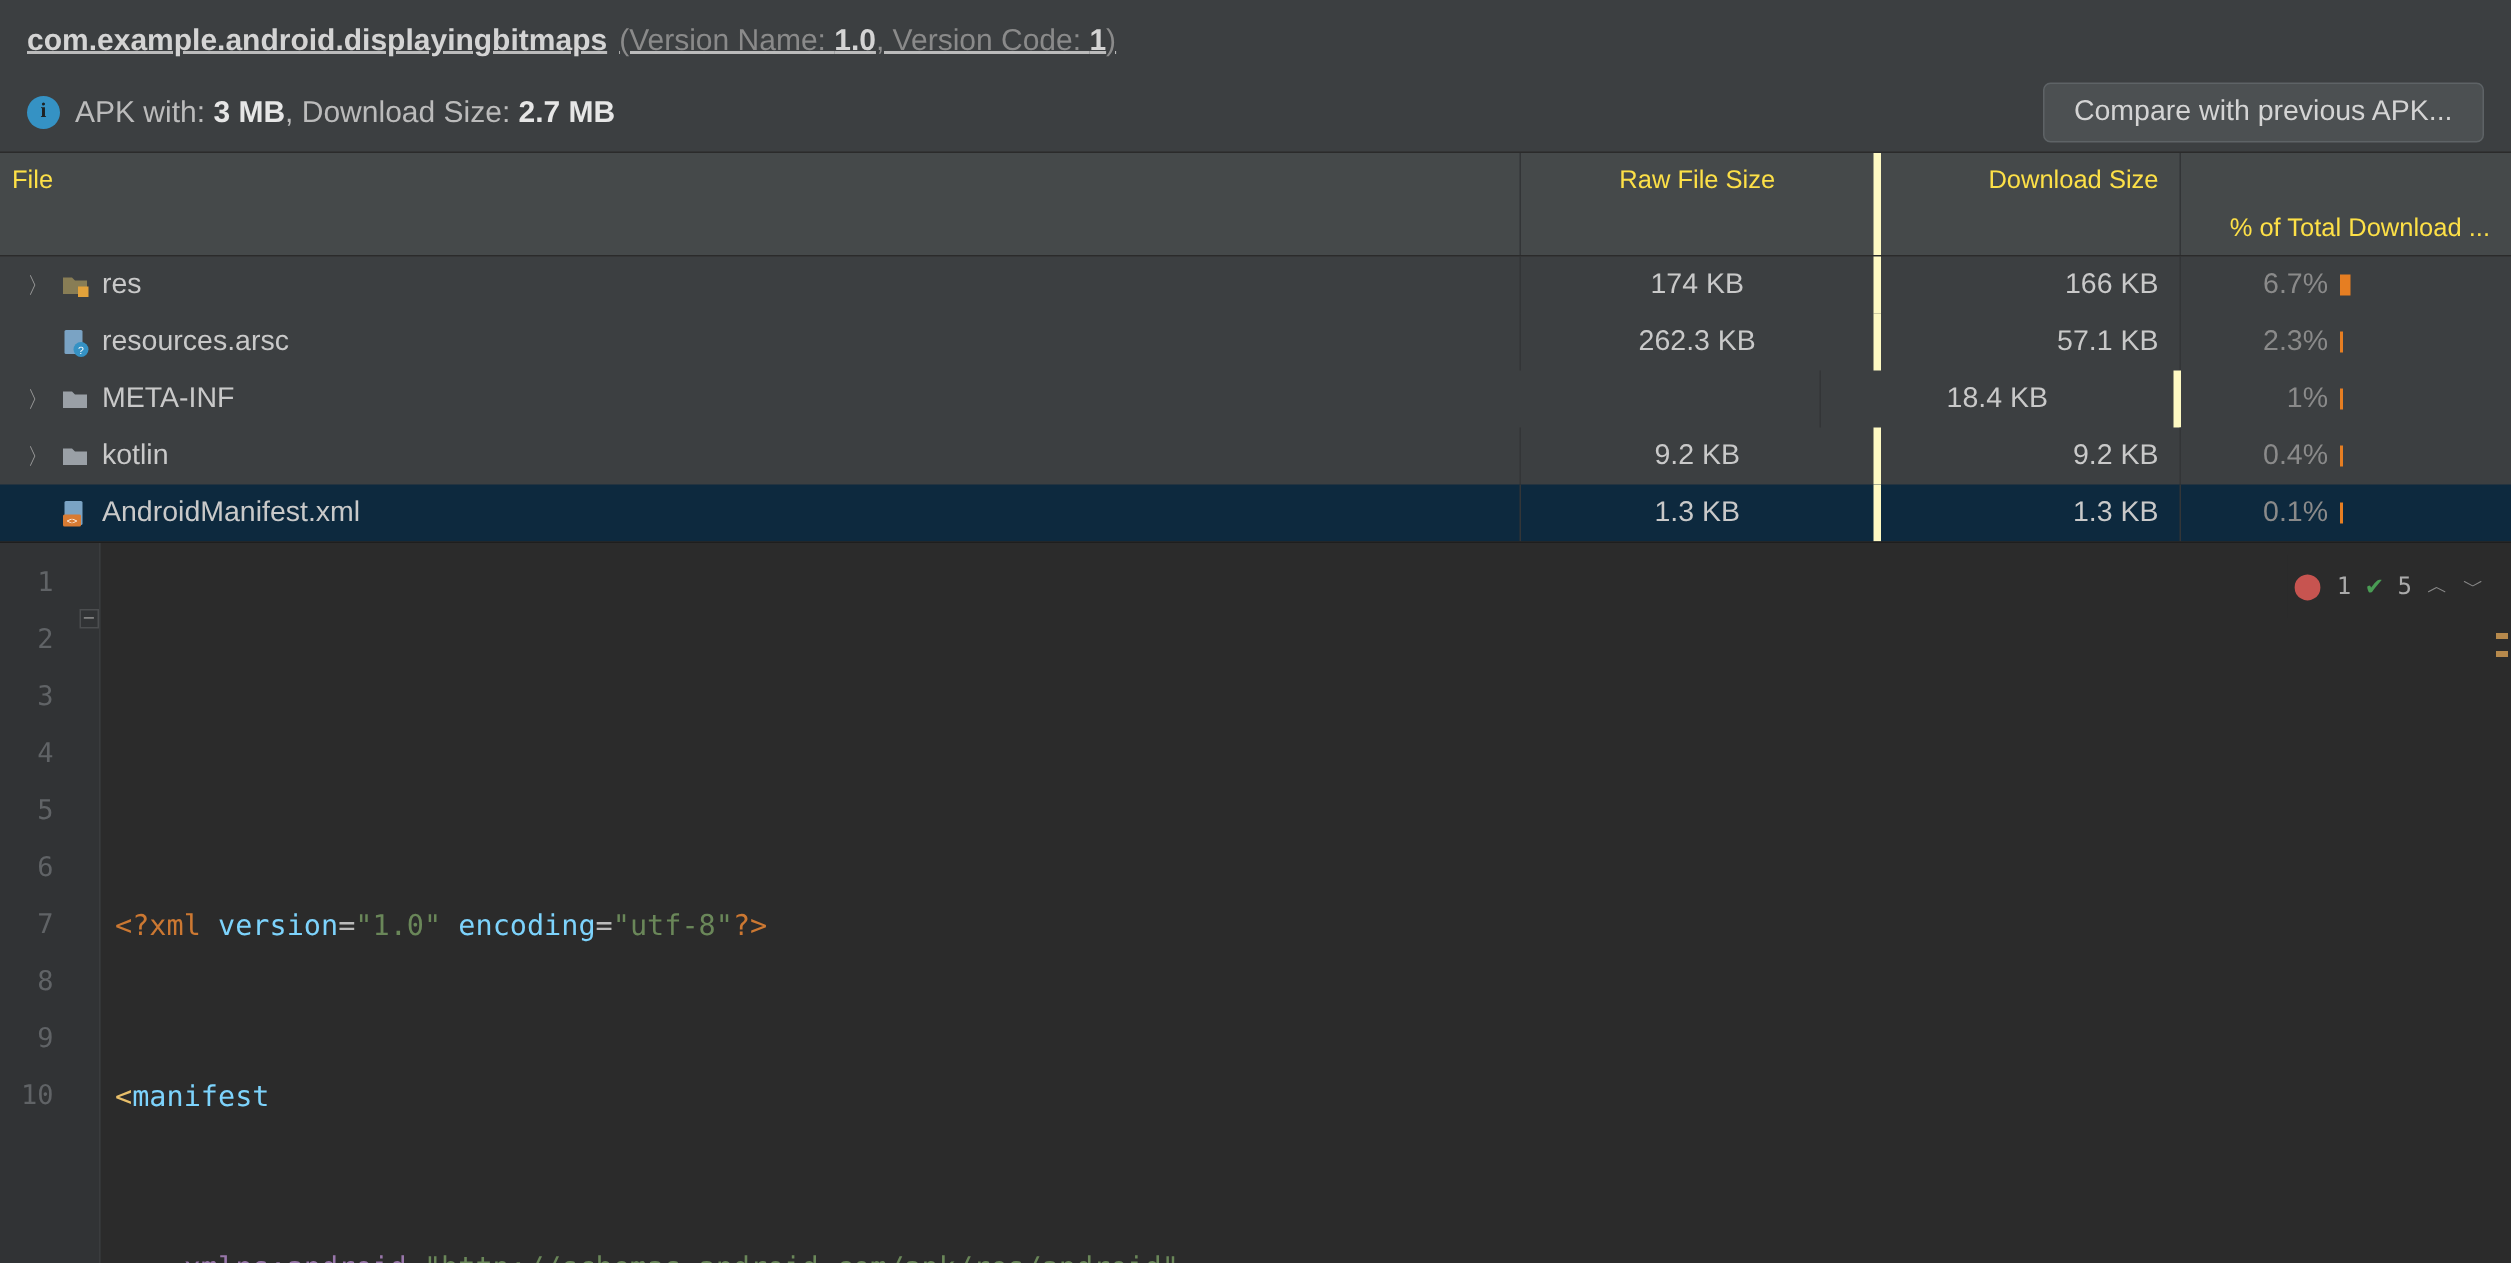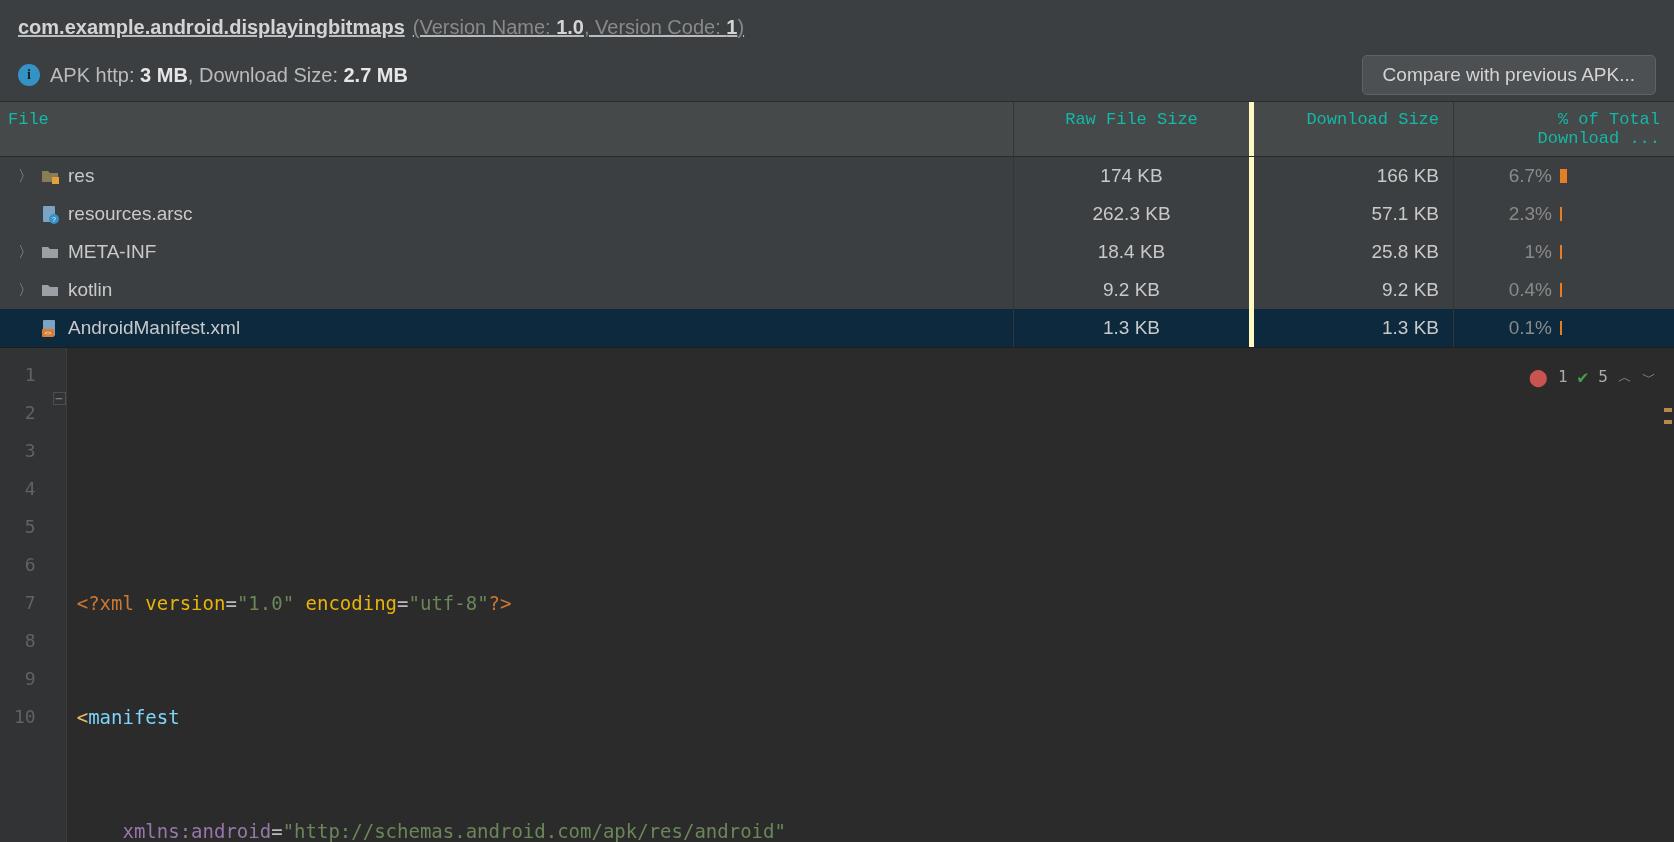--- a/index.html
+++ b/index.html
@@ -69,28 +69,27 @@
   .table {
     display: flex;
     flex-direction: column;
     border-top: 1px solid #2b2b2b;
   }
   .thead {
     display: flex;
     background: #45494a;
     border-bottom: 1px solid #2b2b2b;
     font-size: 17px;
-    color: #14b8a6;
-    font-family: Liberation Mono, monospace;
+    color: #fde047;
   }
   .col-file { flex: 1 1 auto; padding: 8px 10px 8px 8px; border-right: 1px solid #333537; }
   .col-raw  { width: 240px; padding: 8px 14px; text-align: center; border-right: 5px solid #fef9c3; }
   .col-dl   { width: 200px; padding: 8px 14px; text-align: right; border-right: 1px solid #333537; }
   .col-pct  { width: 220px; padding: 8px 14px; text-align: right; display:flex; align-items:center; gap:8px; justify-content:flex-end;}
-  .thead .col-pct { display:block; }
+  .thead .col-pct { display:block;margin-top:32px; }
 
   .tbody { display:flex; flex-direction:column; }
   .row {
     display: flex;
     align-items: center;
     font-size: 19px;
     color: #c9c9c9;
     height: 38px;
   }
   .row.selected { background: #0d293e; }
@@ -143,21 +142,21 @@
     color:#888;
     font-size:13px;
     background:#313335;
     border:1px solid #4b4d4f;
     width:13px; height:13px;
     line-height:11px;
     text-align:center;
   }
   .tok-pi    { color: #cc7832; }
   .tok-tag   { color: #7dd3fc; }
-  .tok-attr  { color: #eab308; }
+  .tok-attr  { color: #7dd3fc; }
   .tok-ns    { color: #9876aa; }
   .tok-eq    { color: #bababa; }
   .tok-str   { color: #6a8759; }
   .tok-del   { color: #e8bf6a; }
 
   .insp {
     position:absolute;
     top: 8px;
     right: 14px;
     display:flex;
@@ -183,21 +182,21 @@
   <div class="title-line">
     <span class="pkg">com.example.android.displayingbitmaps</span>
     <span class="meta">
       <span> (Version Name: </span><span class="meta-val">1.0</span><span>, Version Code: </span><span class="meta-val">1</span><span>)</span>
     </span>
   </div>
   <div class="size-row">
     <div class="size-line">
       <span class="info-icon">i</span>
       <span>
-        <span class="label">APK http: </span><span class="val">3 MB</span><span class="label">, Download Size: </span><span class="val">2.7 MB</span>
+        <span class="label">APK with: </span><span class="val">3 MB</span><span class="label">, Download Size: </span><span class="val">2.7 MB</span>
       </span>
     </div>
     <button class="compare-btn">Compare with previous APK...</button>
   </div>
 </div>
 
 <div class="table">
   <div class="thead">
     <div class="col-file">File</div>
     <div class="col-raw">Raw File Size</div>
@@ -250,21 +249,20 @@
         <div class="col-file">
           <span class="chev ">〉</span>
           <span class="ficon">
             <svg viewBox="0 0 20 20">
               <path d="M2 5h6l2 2h8v9H2z" fill="#9aa0a6"></path>
             </svg>
           </span>
           <span>META-INF</span>
         </div>
         <div class="col-raw">18.4 KB</div>
-        <div class="col-dl">25.8 KB</div>
         <div class="col-pct">
           <span class="pct-text">1%</span>
           <span class="pct-bar-wrap">
             <span class="pct-bar" style="width:2%"></span>
           </span>
         </div>
       </div>
       <div class="row">
         <div class="col-file">
           <span class="chev ">〉</span>

